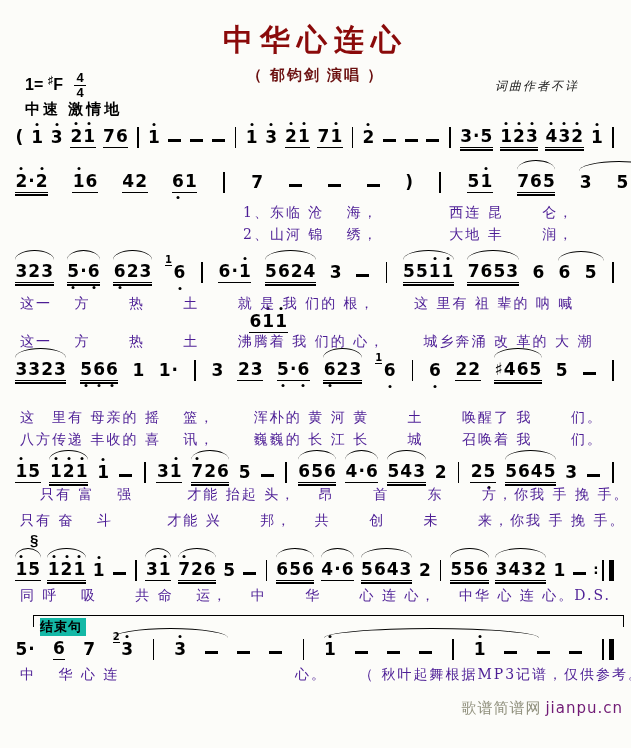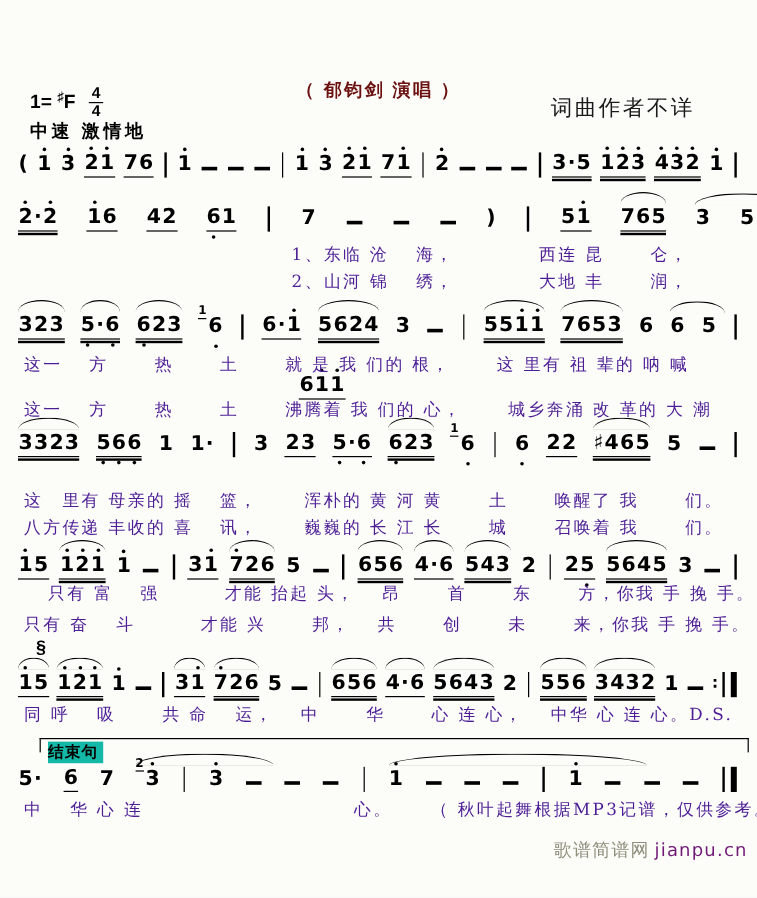--- a/index.html
+++ b/index.html
@@ -5,22 +5,22 @@
   html,body{margin:0;padding:0;}
   body{background:#e8e8e8;font-family:"Liberation Sans","DejaVu Sans",sans-serif;}
   .sheet{position:relative;width:631px;height:748px;background:#fcfcf9;overflow:hidden;color:#000;margin:0 auto;}
 
   
   .title{position:absolute;top:20px;left:0;width:100%;text-align:center;
          font-size:30px;font-weight:bold;letter-spacing:7px;color:#8a0a0a;margin:0;
          font-family:"Liberation Sans","DejaVu Sans",sans-serif;}
   .subtitle{position:absolute;top:66px;left:0;width:100%;text-align:center;
             font-size:15px;font-weight:bold;letter-spacing:2px;color:#6b1010;}
-  .author{position:absolute;top:78px;right:52px;font-size:18px;color:#1a1a1a;
-          font-family:"DejaVu Serif","Liberation Serif",serif;letter-spacing:2px;}
+  .author{position:absolute;top:78px;right:52px;font-size:12px;color:#1a1a1a;
+          font-family:"DejaVu Serif","Liberation Serif",serif;letter-spacing:2px;font-style:italic;}
   .keysig{position:absolute;top:72px;left:25px;font-size:16px;font-weight:bold;}
   .keysig .acc{font-size:11px;vertical-align:super;}
   .frac{display:inline-block;vertical-align:middle;text-align:center;line-height:1.05;
         font-size:13px;margin-left:7px;position:relative;top:-1px;}
   .frac .num{display:block;border-bottom:1.6px solid #000;padding:0 2px;}
   .frac .den{display:block;}
   .tempo{position:absolute;top:100px;left:25px;font-size:15px;font-weight:bold;letter-spacing:3px;}
   .segno{position:absolute;top:531px;left:30px;font-size:15px;font-weight:bold;}
 
   
@@ -58,20 +58,21 @@
 
   
   .watermark{position:absolute;top:699px;right:8px;font-size:15px;letter-spacing:1px;}
   .watermark .wm-site{color:#8f8f7c;}
   .watermark .wm-domain{color:#701a75;margin-left:4px;font-family:"DejaVu Sans","Liberation Sans",sans-serif;}
 </style>
 </head>
 <body>
 
 <div class="sheet">
+  <h1 class="title">中华心连心</h1>
   <div class="subtitle">（ 郁钧剑 演唱 ）</div>
   <div class="author">词曲作者不详</div>
 
   <div class="keysig">
     <span>1=</span>
     <span class="acc">♯</span><span>F</span>
     <span class="frac">
       <span class="num">4</span>
       <span class="den">4</span>
     </span>

